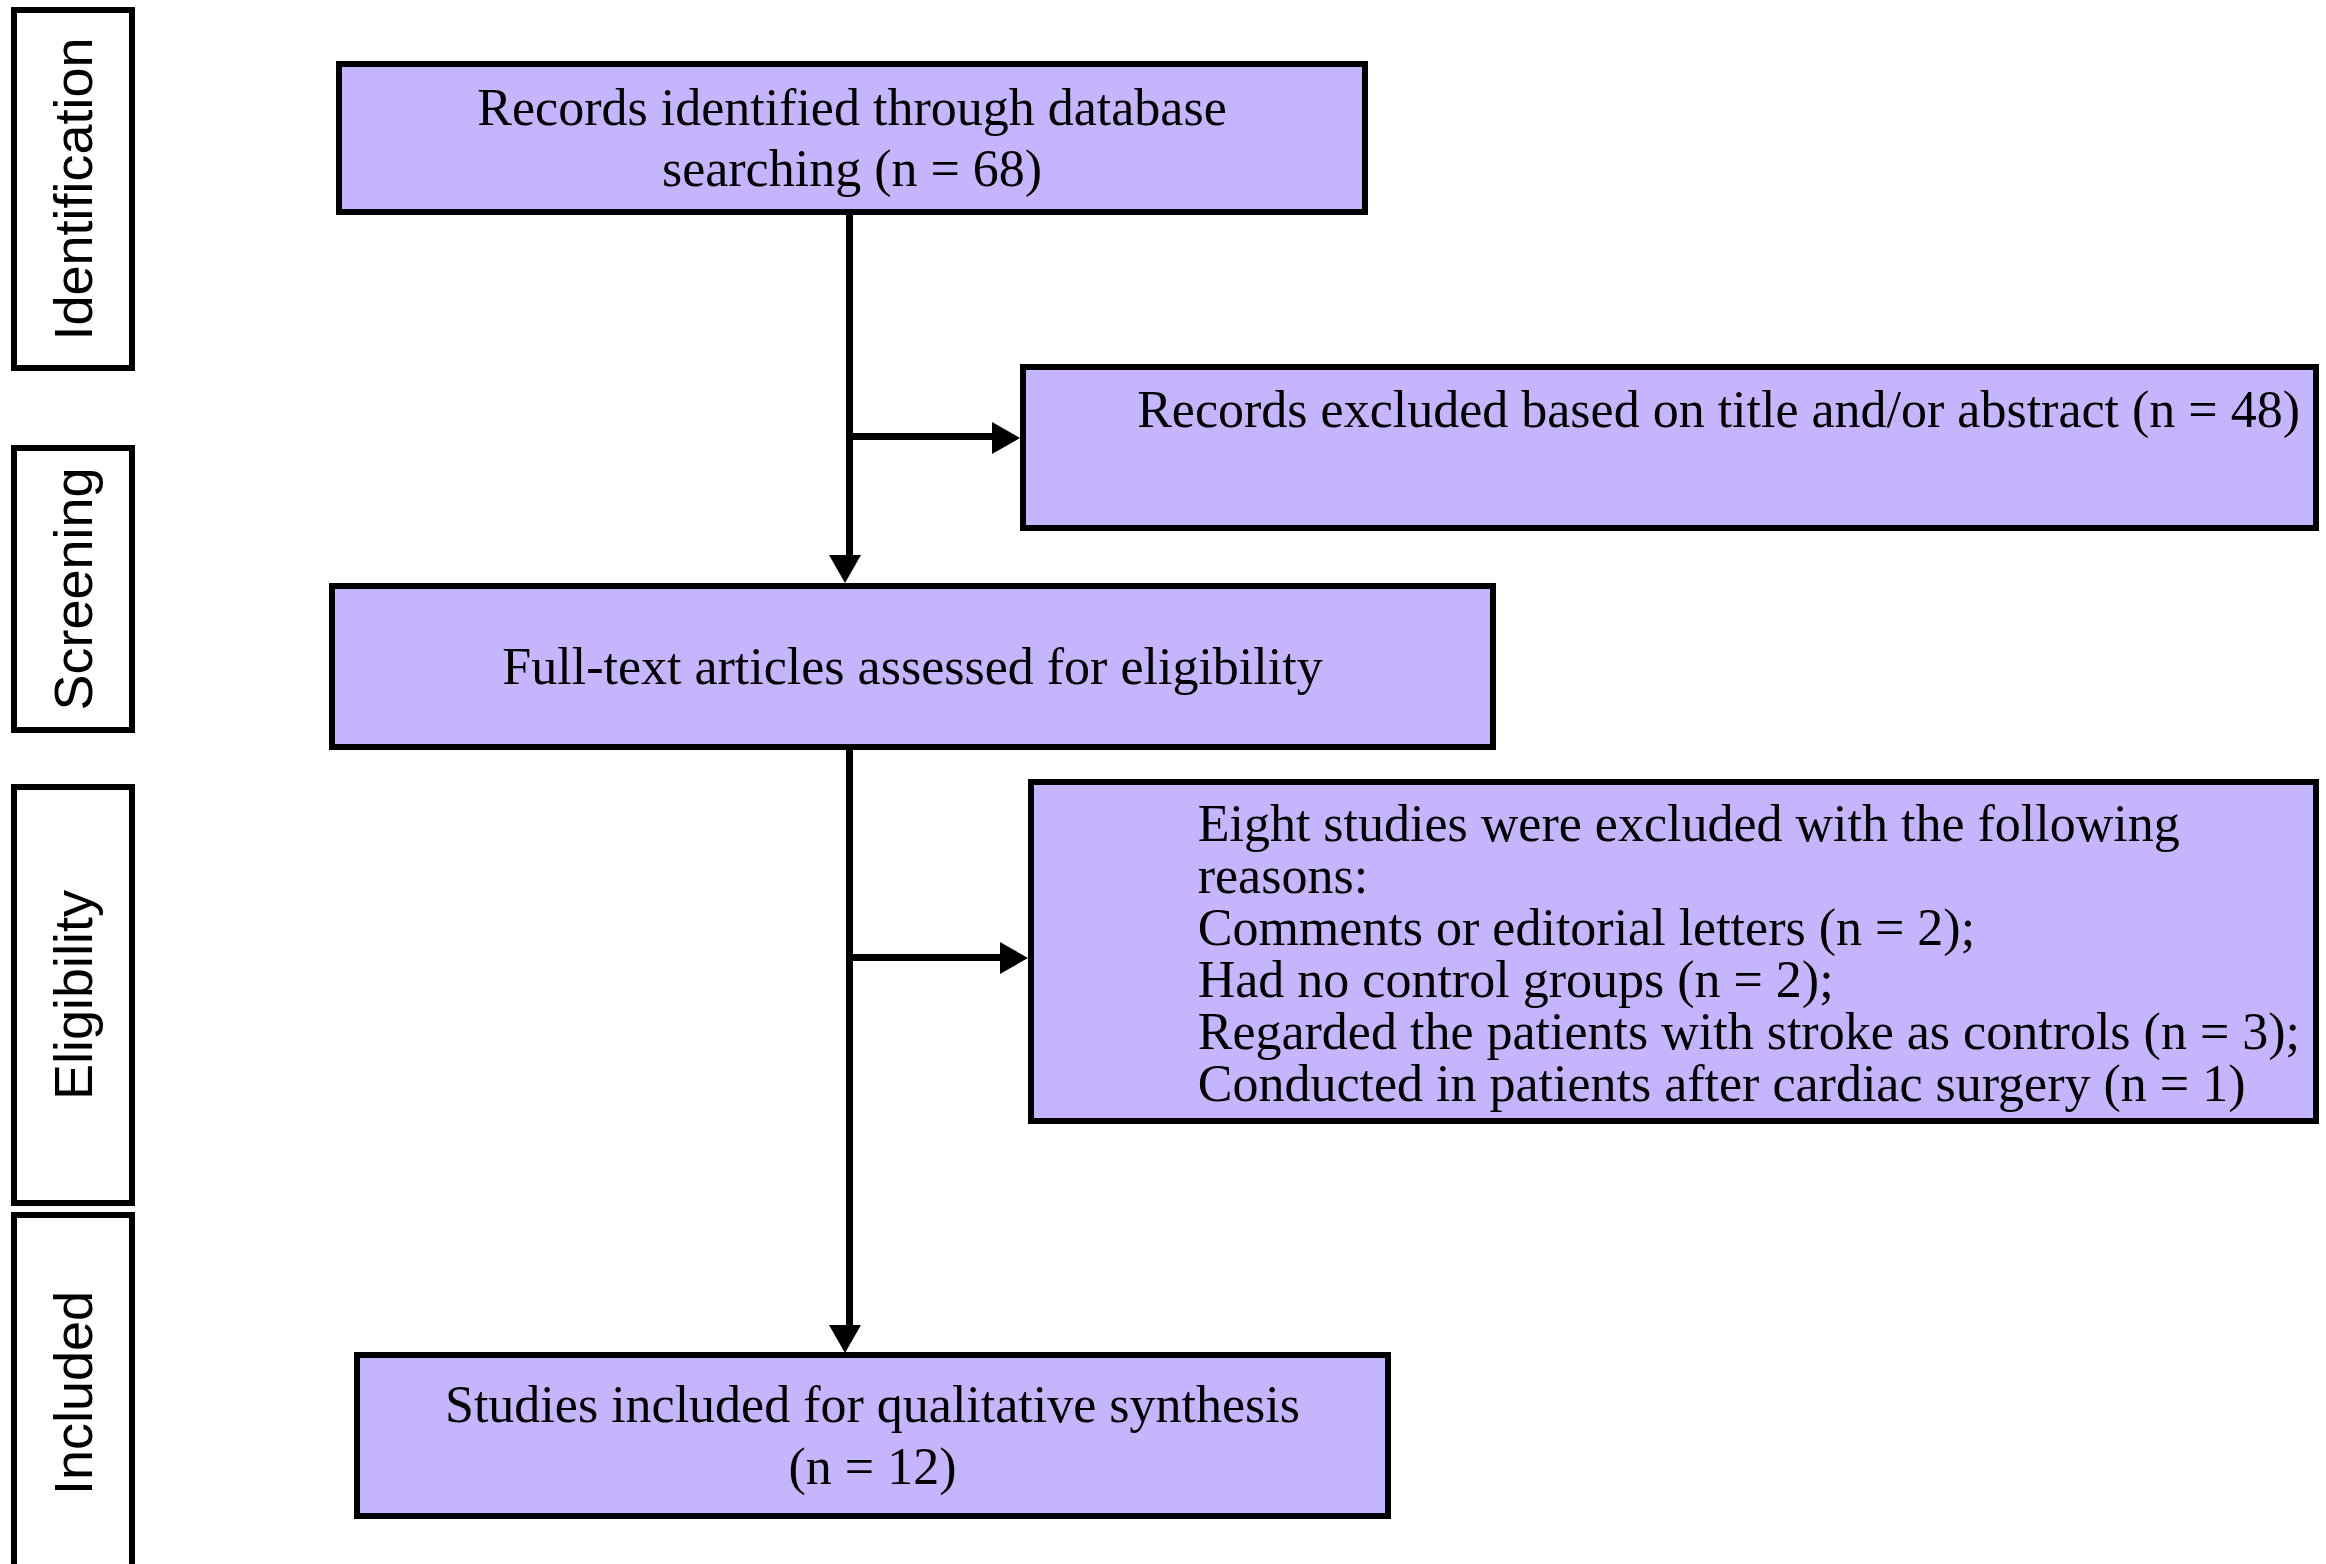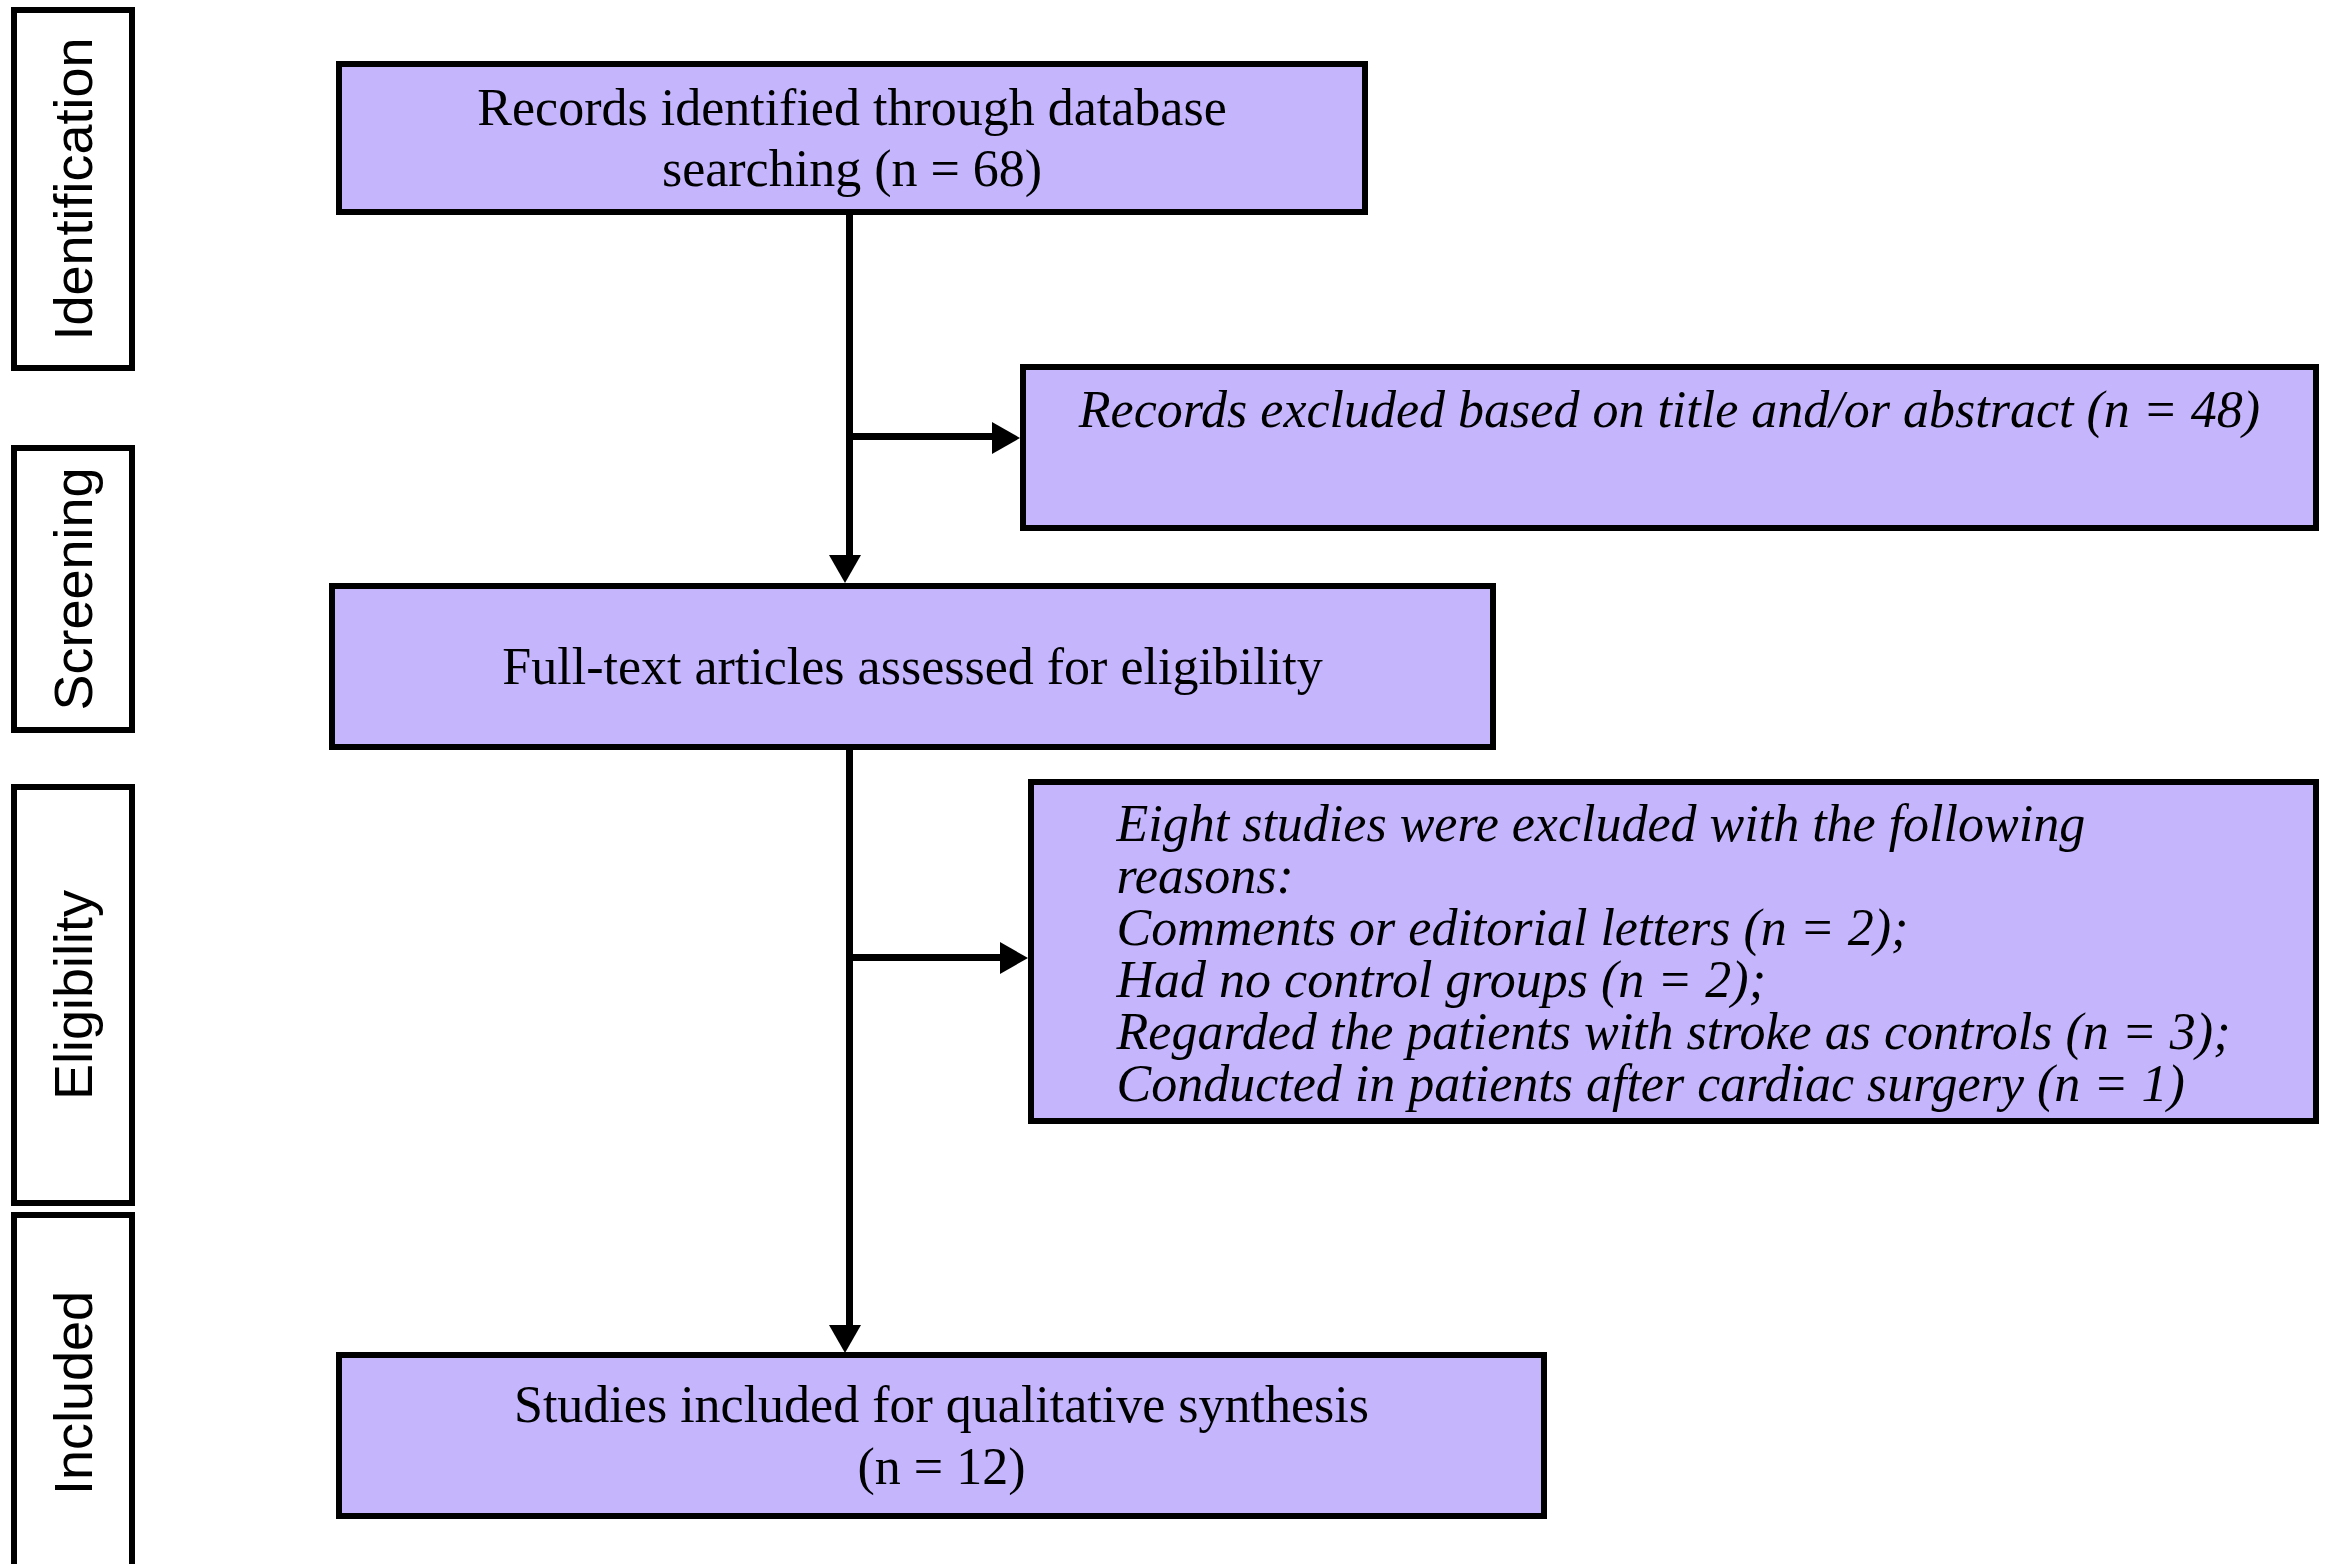--- a/index.html
+++ b/index.html
@@ -41,21 +41,21 @@
   
   .flow-box {
     position: absolute;
     box-sizing: border-box;
     border: 6.5px solid #000000;
     background: #c4b5fd;
     display: flex;
     align-items: center;
   }
   .flow-box.center { justify-content: center; }
-  .flow-box.left   { justify-content: center; font-style: italic; }
+  .flow-box.left   { justify-content: flex-end; }
   .flow-text {
     font-size: 52px;
     line-height: 1.18;
     padding: 0 13px;
   }
   .flow-text.center { text-align: center; }
   .flow-text.left   { text-align: left; }
   .flow-text.tight  { line-height: 1.0; }
 
   
@@ -128,21 +128,21 @@
     <div class="flow-text left tight" style="align-self:flex-start; padding-top:13px;">
       <div>Eight studies were excluded with the following</div>
       <div>reasons:</div>
       <div>Comments or editorial letters (n = 2);</div>
       <div>Had no control groups (n = 2);</div>
       <div>Regarded the patients with stroke as controls (n = 3);</div>
       <div>Conducted in patients after cardiac surgery (n = 1)</div>
     </div>
   </div>
 
-  <div class="flow-box center" style="left:336px; top:1352px; width:1211px; height:167px;">
+  <div class="flow-box center" style="left:354px; top:1352px; width:1037px; height:167px;">
     <div class="flow-text center">
       <div>Studies included for qualitative synthesis</div>
       <div>(n = 12)</div>
     </div>
   </div>
 
   <div class="v-line" style="left:846px; top:215px; height:341px;"></div>
   <div class="arrow-down" style="left:829px; top:555px;"></div>
 
   <div class="h-line" style="left:849px; top:433px; width:144px;"></div>

